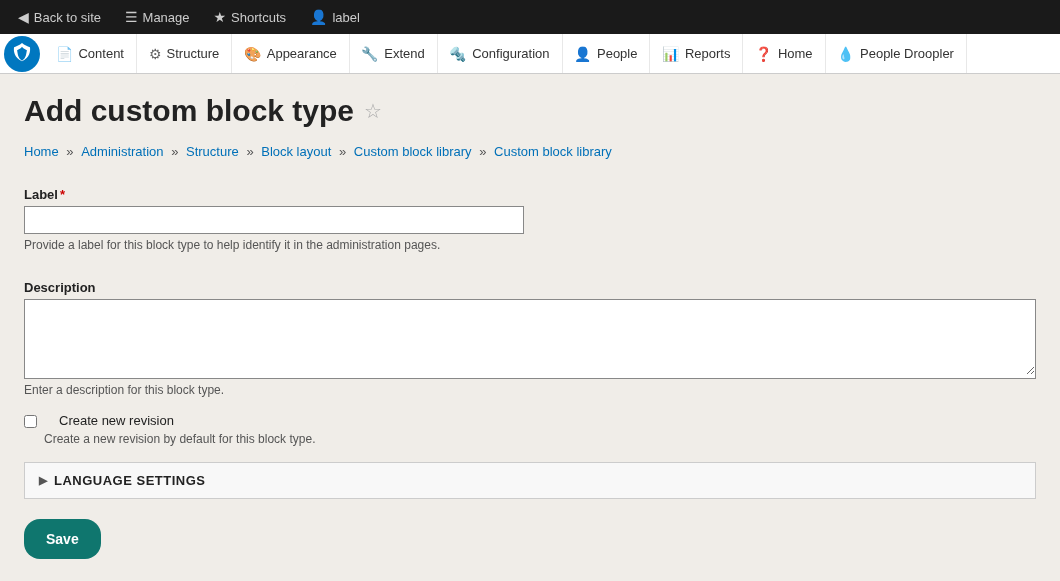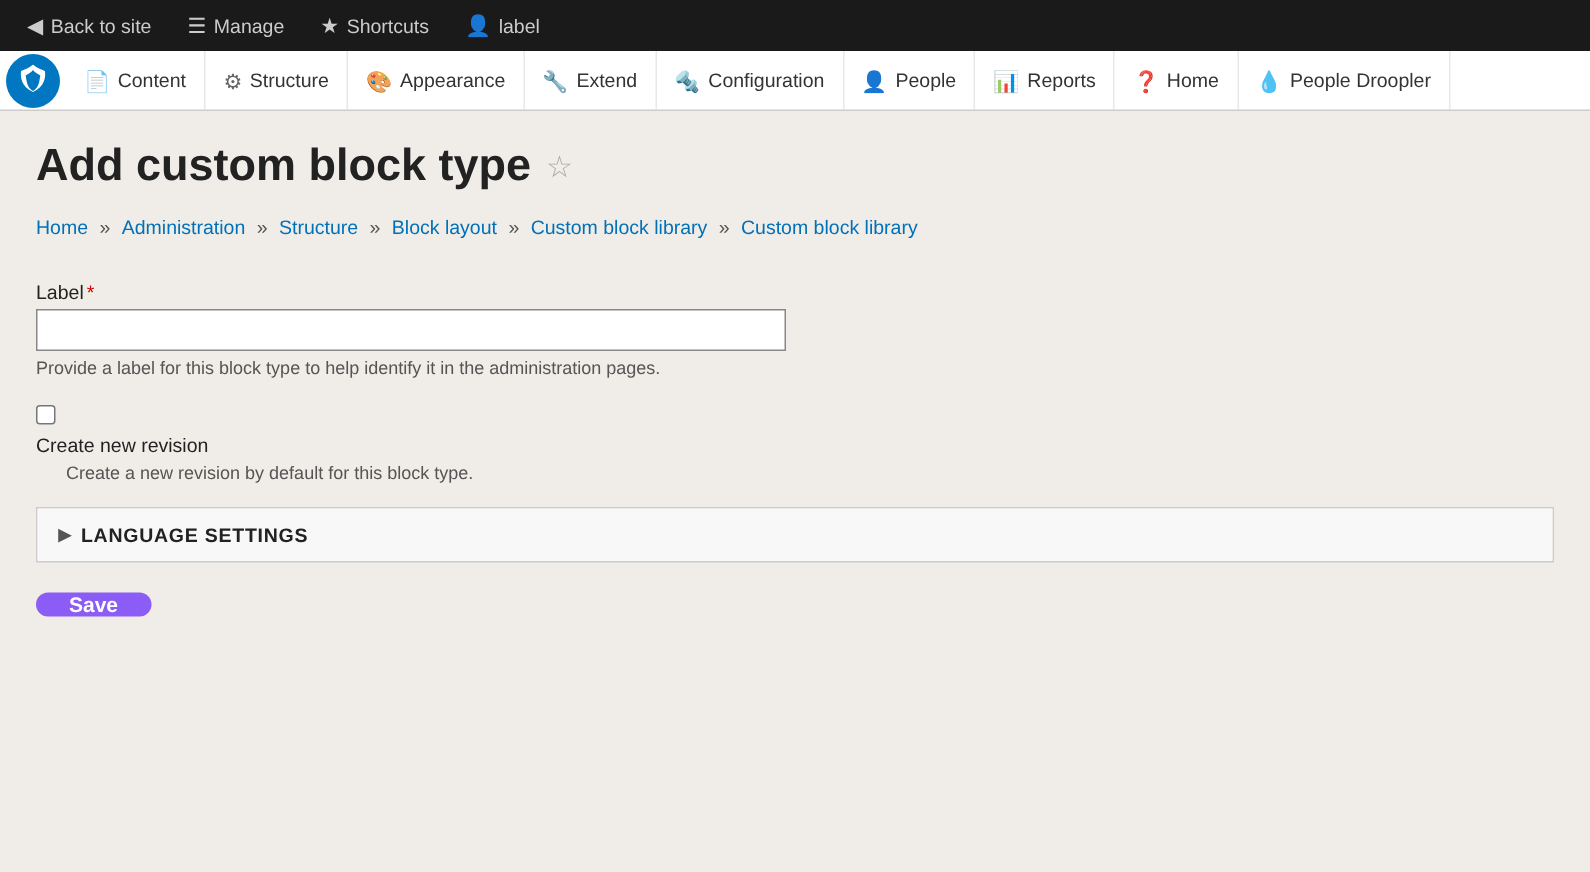--- a/index.html
+++ b/index.html
@@ -96,21 +96,21 @@
     .breadcrumb a {
       color: #0070b8;
       text-decoration: none;
     }
     .breadcrumb span { margin: 0 4px; color: #555; }
     .form-group {
       margin-bottom: 16px;
     }
     .form-label {
       display: block;
-      font-weight: normal;
+      font-weight: bold;
       font-size: 13px;
       margin-bottom: 4px;
       color: #222;
       margin-top: 28px;
     }
     .form-label .required {
       color: #c00;
       margin-left: 2px;
     }
     .form-input {
@@ -137,24 +137,23 @@
       height: 75px;
       border: none;
       padding: 4px 6px;
       font-size: 13px;
       resize: vertical;
       outline: none;
     }
 
     .checkbox-group {
       display: flex;
-      align-items: flex-start;
-      gap: 6px;
+      align-items: center;
+      gap: 22px;
       margin-bottom: 4px;
-      flex-direction: column;
     }
     .checkbox-group input[type="checkbox"] {
       margin-top: 2px;
     }
     .checkbox-label {
       font-size: 13px;
       color: #222;
     }
     .checkbox-help {
       font-size: 12px;
@@ -182,24 +181,24 @@
       letter-spacing: 0.5px;
       text-transform: uppercase;
     }
     .collapsible-arrow {
       color: #555;
       font-size: 11px;
     }
 
     
     .save-button {
-      background: #8b5cf6;
+      background: #0f766e;
       color: #fff;
       border: none;
-      padding: 0 22px;
+      padding: 12px 22px;
       font-size: 14px;
       font-weight: bold;
       border-radius: 16px;
       cursor: pointer;
     }
 
     .form-area {
       padding: 0;
     }
   </style>
@@ -294,20 +293,27 @@
     
     <div class="form-group">
       <label class="form-label">
         <span>Label</span><span class="required">*</span>
       </label>
       <input type="text" class="form-input" style="">
       <div class="form-help">Provide a label for this block type to help identify it in the administration pages.</div>
     </div>
 
     
+    <div class="form-group">
+      <label class="form-label">Description</label>
+      <div class="textarea-wrap">
+        <textarea class="textarea-inner" style=""></textarea>
+      </div>
+      <div class="form-help">Enter a description for this block type.</div>
+    </div>
 
     
     <div class="checkbox-group">
       <input type="checkbox" id="revision-checkbox" style="">
       <label class="checkbox-label" for="revision-checkbox">Create new revision</label>
     </div>
     <div class="checkbox-help">Create a new revision by default for this block type.</div>
 
     
     <div class="collapsible">

